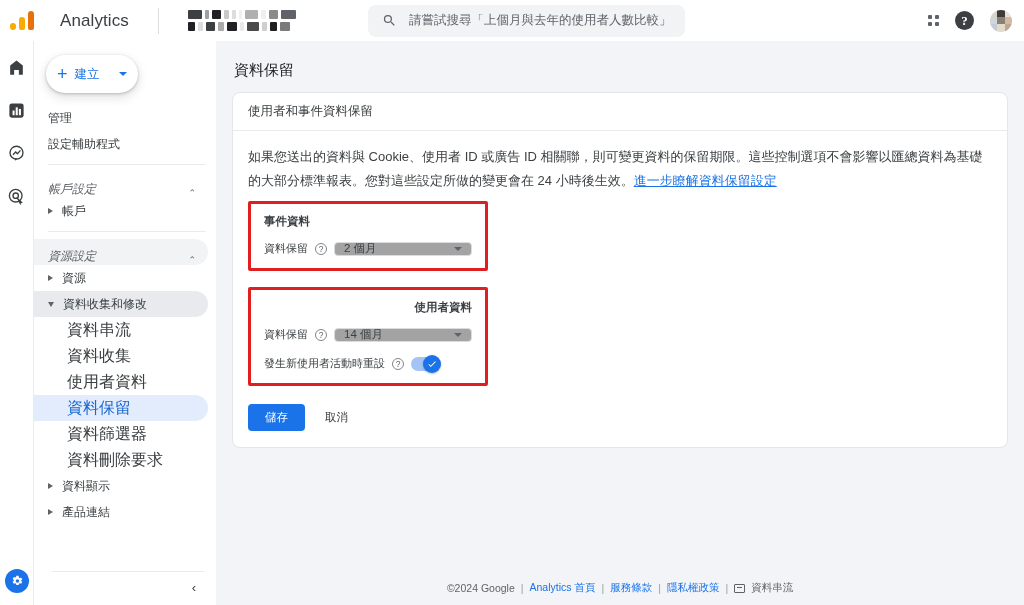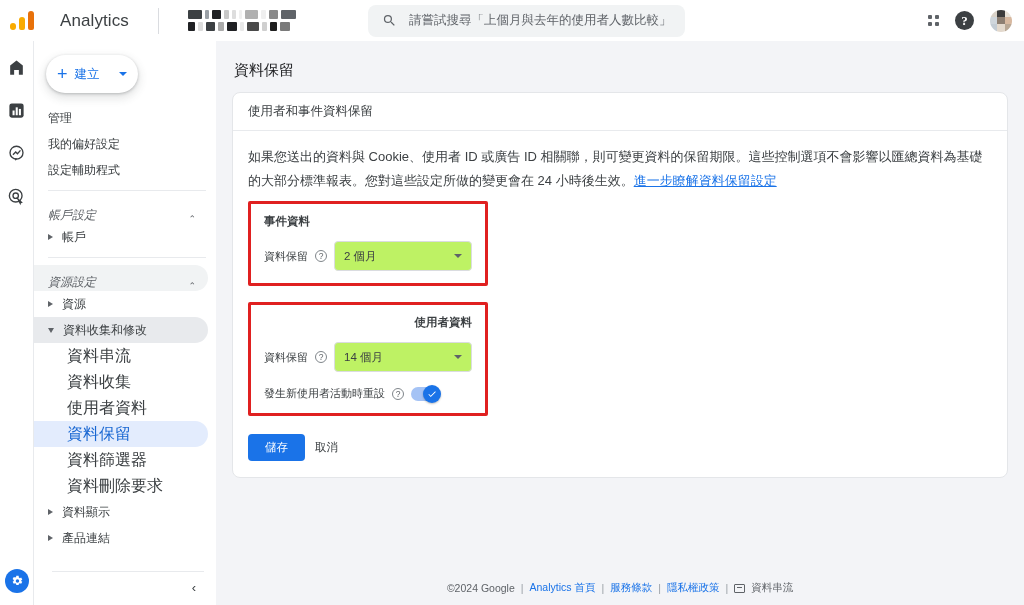--- a/index.html
+++ b/index.html
@@ -118,34 +118,34 @@
   .desc a { color: #1a73e8; text-decoration: underline; }
 
   .boxed { border: 3px solid #e02020; border-radius: 2px; width: 240px; padding: 10px 13px 12px 13px; margin-top: 8px; }
   .boxed + .boxed { margin-top: 16px; text-align: right; }
   .sec-title { font-size: 11.5px; color: #3c4043; font-weight: bold; margin-bottom: 12px; }
   .field-row { display: flex; align-items: center; gap: 7px; }
   .field-lbl { font-size: 11px; color: #3c4043; white-space: nowrap; }
   .qmark { width: 12px; height: 12px; border-radius: 50%; border: 1px solid #80868b; color: #5f6368;
            font-size: 8.5px; display: inline-flex; align-items: center; justify-content: center; cursor: pointer; flex: none; }
   .select {
-    flex: 1; height: 30px; border: 1px solid #dadce0; border-radius: 4px; background: #bef264;
+    flex: 1; height: 14px; border: 1px solid #dadce0; border-radius: 4px; background: #a3a3a3;
     display: flex; align-items: center; padding: 0 9px; cursor: pointer; min-width: 0;
   }
   .select .val { font-size: 11.5px; color: #3c4043; }
   .select .car { margin-left: auto; border-left: 4px solid transparent; border-right: 4px solid transparent;
                  border-top: 4px solid #5f6368; }
   .toggle-row { display: flex; align-items: center; gap: 7px; margin-top: 14px; }
   .switch { width: 28px; height: 14px; border-radius: 7px; background: #a5c3f5; position: relative; cursor: pointer; flex: none; }
   .switch .knob {
     position: absolute; right: -2px; top: -2px; width: 18px; height: 18px; border-radius: 50%;
     background: #1a73e8; display: flex; align-items: center; justify-content: center;
     box-shadow: 0 1px 2px rgba(0,0,0,.25);
   }
-  .btn-row { display: flex; align-items: center; margin-top: 18px; }
+  .btn-row { display: flex; align-items: center; gap: 10px; margin-top: 18px; }
   .btn-primary {
     background: #1a73e8; color: #fff; font-size: 11.5px; border: none; border-radius: 4px;
     height: 27px; padding: 0 17px; cursor: pointer; font-family: inherit;
   }
   .btn-text {
     background: transparent; color: #3c4043; font-size: 11.5px; border: none;
     height: 27px; padding: 0 10px; cursor: pointer; font-family: inherit;
   }
 
   .footer {
@@ -269,21 +269,20 @@
 
     <div class="sidebar">
       <div class="create-btn">
         <span class="plus">+</span>
         <span class="lbl">建立</span>
         <span class="car"></span>
       </div>
 
       <div class="nav">
         <div class="nav-item">管理</div>
-        <div class="nav-item">我的偏好設定</div>
         <div class="nav-item">設定輔助程式</div>
 
         <div class="nav-sep"></div>
 
         <div class="nav-group">
           <span>帳戶設定</span>
           <span class="chev">⌃</span>
         </div>
         <div class="nav-exp">
           <span class="tri"></span>

